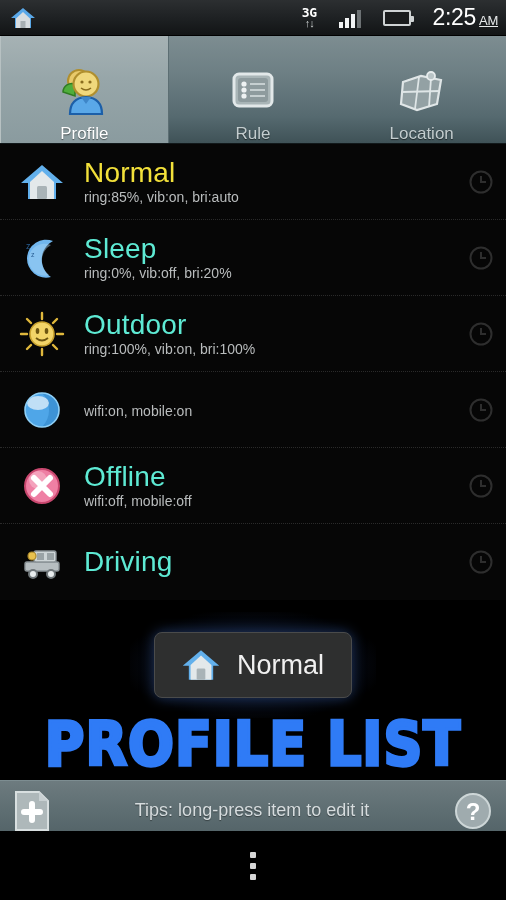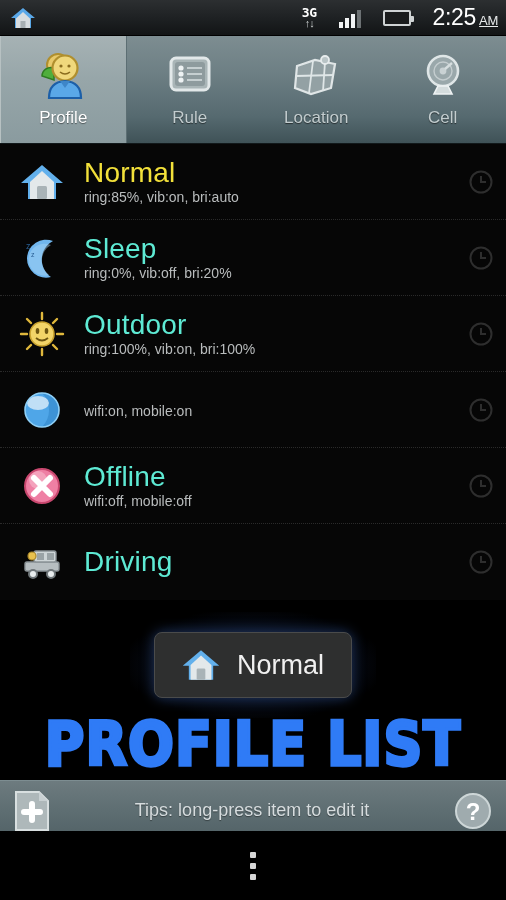--- a/index.html
+++ b/index.html
@@ -57,21 +57,21 @@
     position: absolute; top: 36px; left: 0;
     width: 506px; height: 108px;
     display: flex;
     background: linear-gradient(to bottom, #7d8d91 0%, #6d7f84 35%, #566a70 75%, #3f5257 100%);
     border-bottom: 1px solid #11181a;
   }
   .tab {
     flex: 1; position: relative;
     display: flex; flex-direction: column;
     align-items: center; justify-content: flex-start;
-    padding-top: 12px;
+    padding-top: 28px;
   }
   .tab.active {
     background: linear-gradient(to bottom, #a6b2b4 0%, #97a6a9 40%, #8a9b9f 100%);
     box-shadow: inset -1px 0 0 #5c6e73, inset 1px 0 0 #b7c1c2;
   }
   .tab-ico { width: 58px; height: 56px; position: relative; }
   .tab-lbl {
     font-size: 17px; color: #c3cdcf; margin-top: 4px;
     text-shadow: 0 1px 1px rgba(0,0,0,.55);
   }
@@ -246,32 +246,20 @@
             <path d="M26 13 L22 45"></path>
               <path d="M38 14 L36 43"></path>
             <path d="M9 28 L47 27"></path>
           </g>
           <circle cx="38" cy="12" r="4" fill="#b9c4c6" stroke="#e7eced" stroke-width="1.8"></circle>
         </svg>
       </span>
       <span class="tab-lbl">Location</span>
     </div>
 
-    <div class="tab">
-      <span class="tab-ico">
-        <svg width="58" height="56" viewBox="0 0 58 56">
-          <circle cx="29" cy="23" r="15" fill="#9aa8ab" stroke="#dfe6e7" stroke-width="2.6"></circle>
-          <circle cx="29" cy="23" r="9" fill="none" stroke="#c4cdcf" stroke-width="1.4"></circle>
-          <circle cx="29" cy="23" r="3.4" fill="#c9d2d4"></circle>
-          <path d="M31 21 L38 15" stroke="#d6dedf" stroke-width="2.4"></path>
-          <path d="M24 38 L34 38 L38 46 L20 46 Z" fill="#d4dcdd" stroke="#eef2f3" stroke-width="1.6"></path>
-        </svg>
-      </span>
-      <span class="tab-lbl">Cell</span>
-    </div>
   </div>
 
   <div class="list">
 
     <div class="row">
       <span class="row-ico">
         <svg viewBox="0 0 46 46">
           <path d="M23 6 L44 24 L37 24 L37 40 L9 40 L9 24 L2 24 Z" fill="#62b0ec"></path>
           <path d="M23 12 L35 23 L35 40 L11 40 L11 23 Z" fill="#e3e8ea"></path>
           <rect x="18" y="27" width="10" height="13" rx="1.5" fill="#a9b3b7"></rect>

